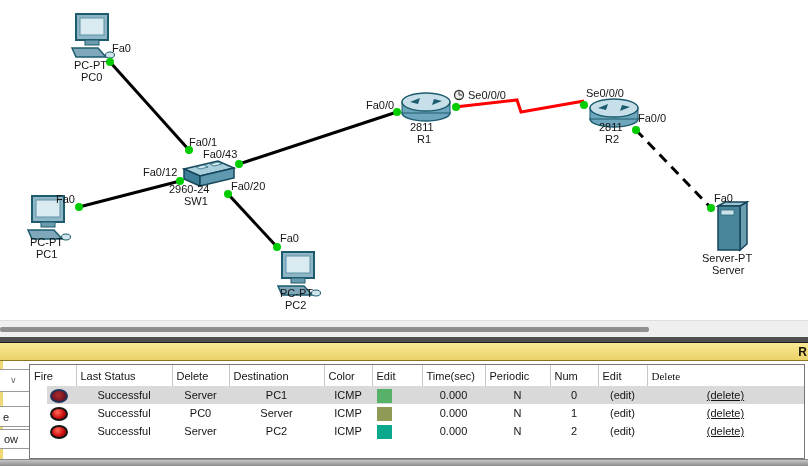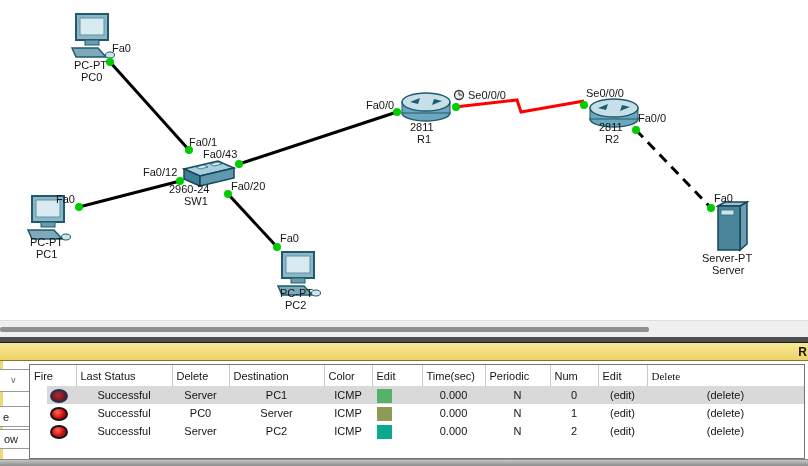--- a/index.html
+++ b/index.html
@@ -30,21 +30,21 @@
   
   .pdu-frame{position:absolute;left:29px;top:364px;width:776px;height:95px;background:#fff;
         border:1px solid #767676;box-sizing:border-box;}
   table.pdu{border-collapse:collapse;table-layout:fixed;width:774px;font-size:11px;color:#141414;}
   table.pdu th{font-weight:normal;text-align:left;height:21px;padding:0 0 0 4px;
         border-right:1px solid #c9c9c9;white-space:nowrap;overflow:hidden;margin-top:32px;}
   table.pdu th:last-child{border-right:none;font-family:Liberation Serif, serif;}
   table.pdu td{height:18px;padding:0;text-align:center;white-space:nowrap;overflow:hidden;}
   tr.sel td{background:#d9d9d9;}
   tr.sel td.firecell{background:linear-gradient(to right,#ffffff 0 17px,#d9d9d9 17px);}
-  td.delcell{text-align:right;padding-right:6px;}
+  td.delcell{text-align:right;padding-right:6px;text-decoration:underline;}
   .led{width:14px;height:10px;border-radius:50%;margin:2px 0 0 20px;
        background:radial-gradient(circle at 40% 32%,#ff6a5a,#cf1010 55%,#6e0000);border:2px solid #141414;}
   .led.dim{background:radial-gradient(circle at 45% 40%,#a93030,#7d1420 60%,#4f0d14);border:2px solid #243459;}
   .swatch{width:15px;height:14px;margin:1px 0 0 5px;}
 </style>
 </head>
 <body>
 
 <div id="root">
 

